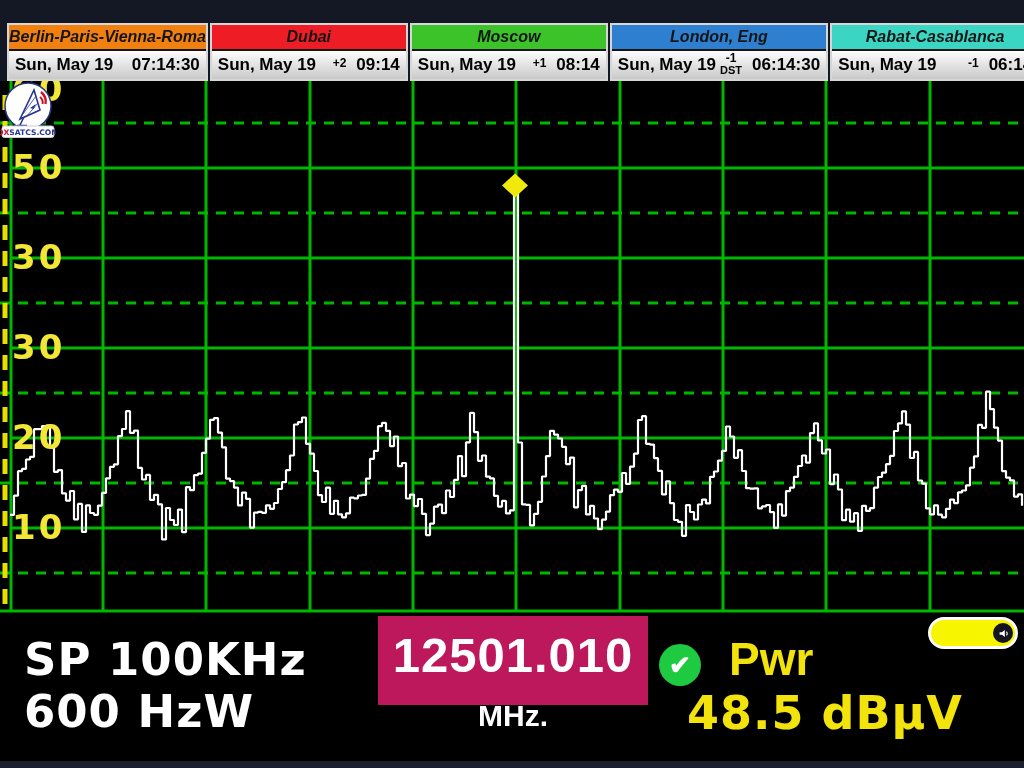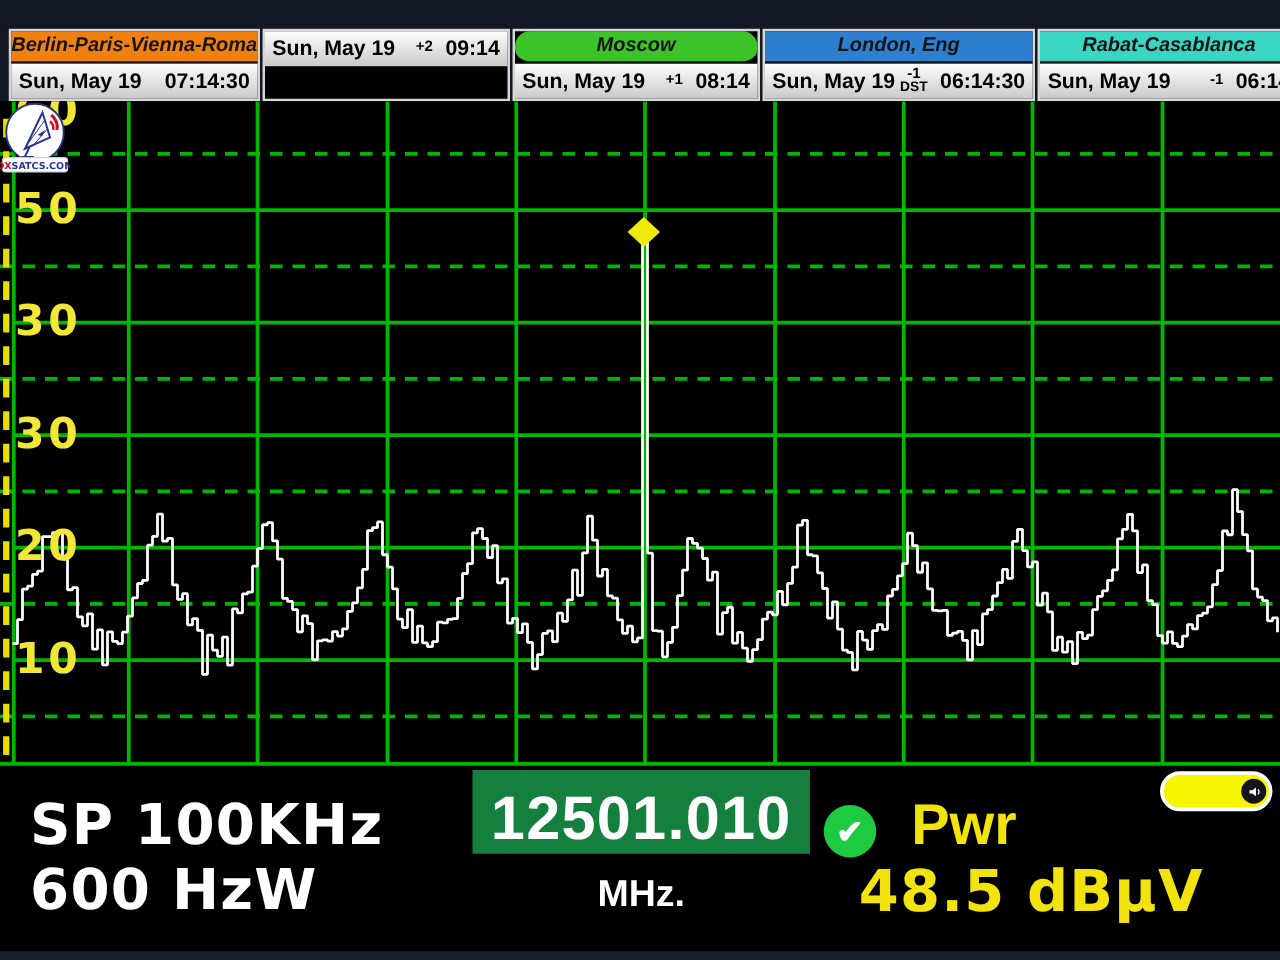--- a/index.html
+++ b/index.html
@@ -48,21 +48,21 @@
 
   
   .footer{position:absolute;top:613px;left:0;width:1024px;height:148px;background:#000}
   .sp-label,.bw-label{
     position:absolute;left:24px;color:#fff;font-weight:bold;font-size:45px;
     font-family:"DejaVu Sans",sans-serif;letter-spacing:1px;white-space:nowrap;
   }
   .sp-label{top:20px}
   .bw-label{top:72px}
   .freq-box{
-    position:absolute;left:378px;top:3px;width:270px;height:67px;background:#15803d;
+    position:absolute;left:378px;top:3px;width:270px;height:89px;background:#be185d;
     color:#fff;font-weight:bold;font-size:49px;line-height:79px;text-align:center;
     letter-spacing:1px;font-family:"Liberation Sans",sans-serif;
   }
   .freq-unit{
     position:absolute;left:378px;top:86px;width:270px;text-align:center;
     color:#fff;font-weight:bold;font-size:30px;font-family:"Liberation Sans",sans-serif;
   }
   .check{
     position:absolute;left:659px;top:31px;width:42px;height:42px;border-radius:50%;
     background:#1ecb40;color:#fff;text-align:center;line-height:42px;
@@ -97,31 +97,32 @@
     <div class="time-row">
       <span class="date">Sun, May 19</span>
       <span class="offset">
           <span class="off-sup"></span>
           <span class="off-label"></span>
         </span>
       <span class="time">07:14:30</span>
     </div>
   </div>
   <div class="clock-panel">
+    <div class="city-row" style="background: rgb(238, 28, 37);">Dubai</div>
     <div class="time-row">
       <span class="date">Sun, May 19</span>
       <span class="offset">
           <span class="off-sup">+2</span>
           <span class="off-label"></span>
         </span>
       <span class="time">09:14</span>
     </div>
   </div>
   <div class="clock-panel">
-    <div class="city-row" style="background: rgb(60, 195, 42); border-radius: 12px;">Moscow</div>
+    <div class="city-row" style="background: rgb(60, 195, 42);">Moscow</div>
     <div class="time-row">
       <span class="date">Sun, May 19</span>
       <span class="offset">
           <span class="off-sup">+1</span>
           <span class="off-label"></span>
         </span>
       <span class="time">08:14</span>
     </div>
   </div>
   <div class="clock-panel">

